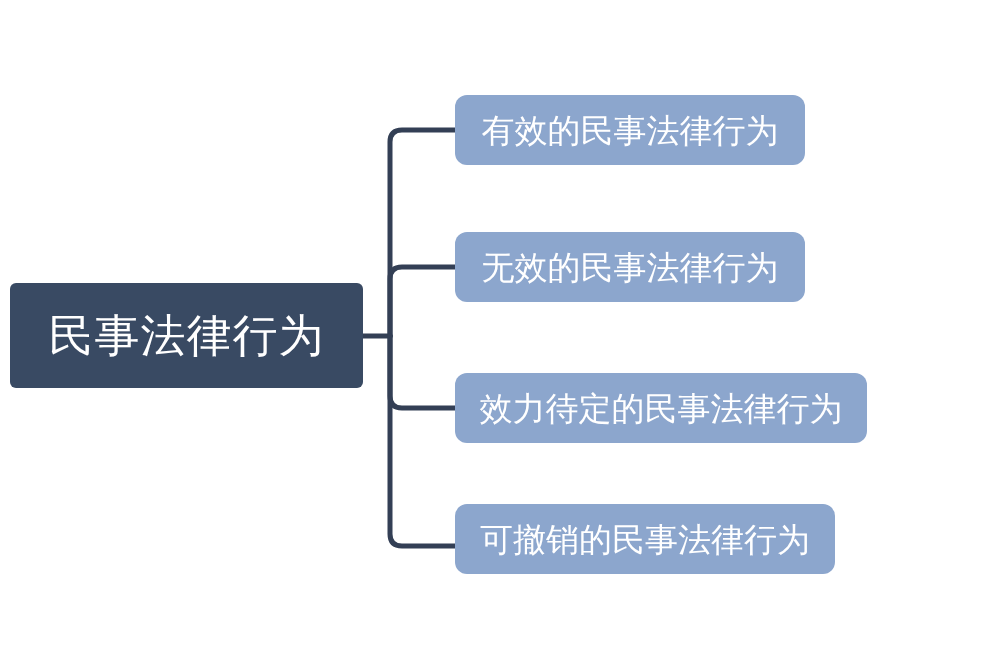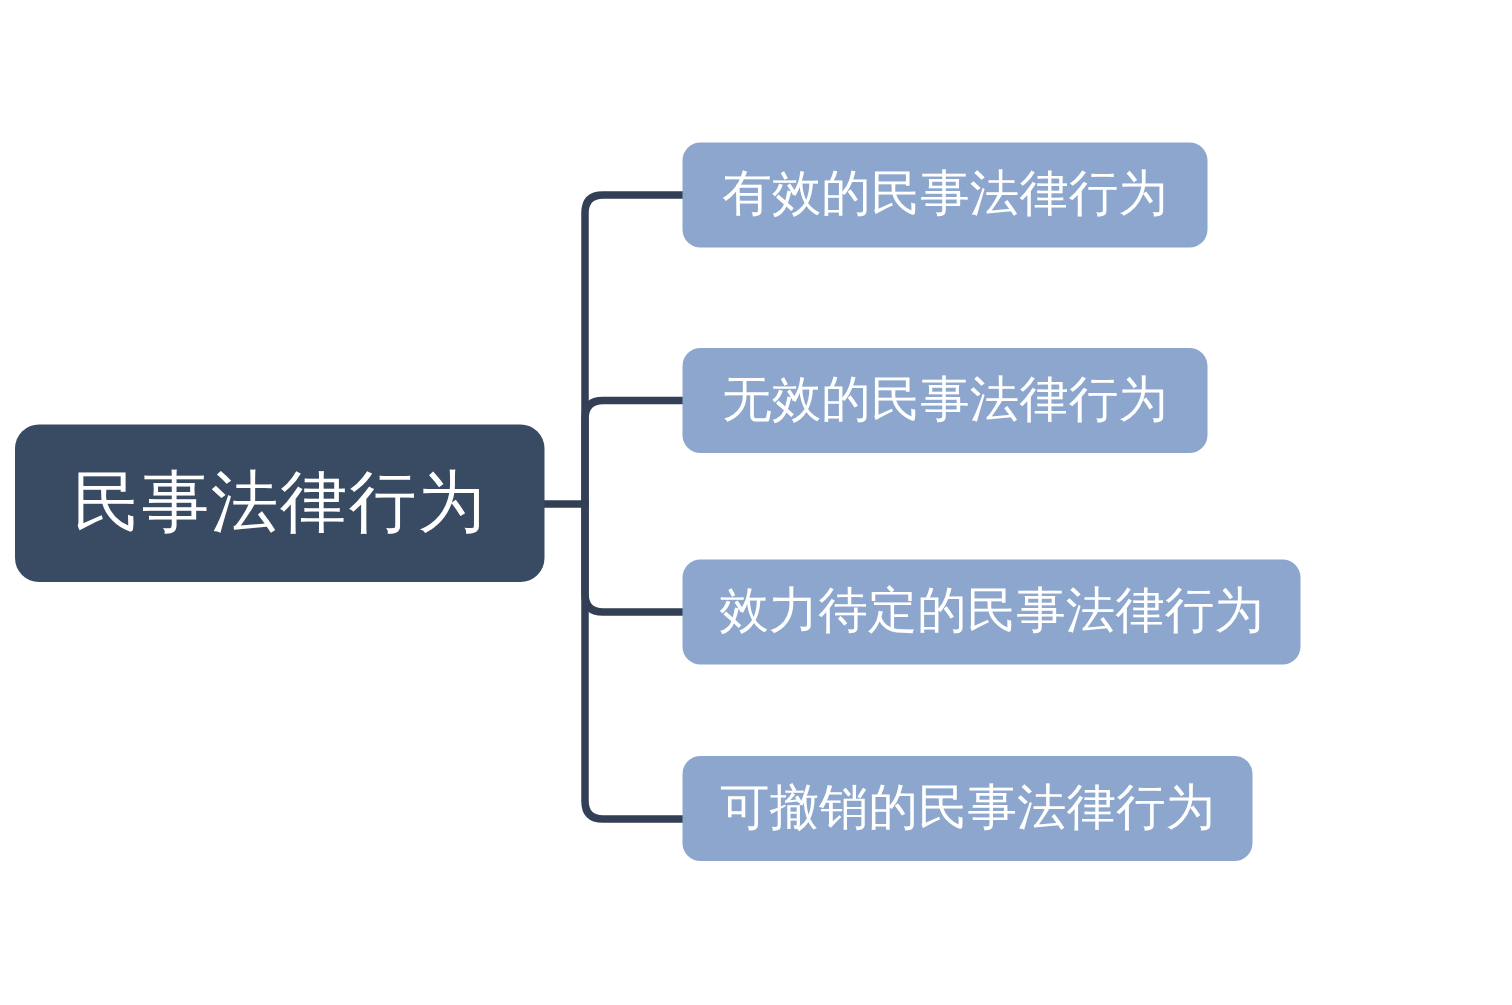--- a/index.html
+++ b/index.html
@@ -27,29 +27,28 @@
     position: absolute;
     display: flex;
     align-items: center;
     justify-content: center;
     color: #ffffff;
     text-align: center;
     box-sizing: border-box;
     white-space: nowrap;
     line-height: 1;
     cursor: default;
-    font-family: Liberation Serif, serif;
   }
   .node-root {
     left: 10px;
     top: 283px;
     width: 353px;
     height: 105px;
     background: #394A63;
-    border-radius: 16px;
+    border-radius: 6px;
     font-size: 45px;
     letter-spacing: 1px;
   }
   .node-child {
     height: 70px;
     background: #8CA6CD;
     border-radius: 12px;
     font-size: 33px;
     left: 455px;
   }

